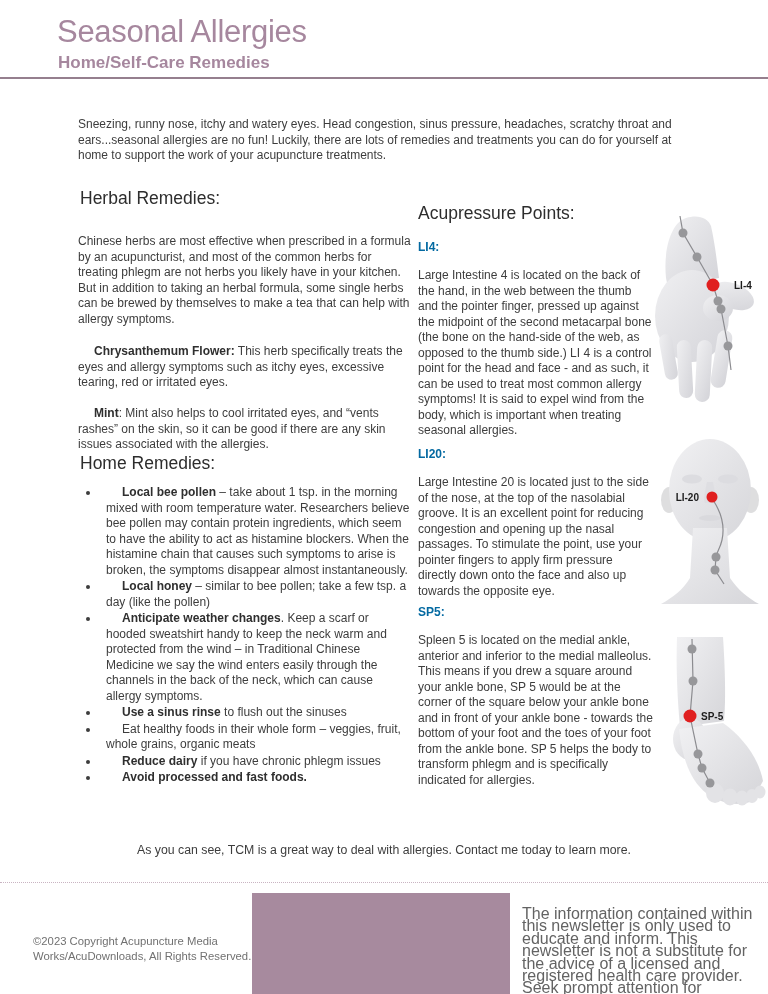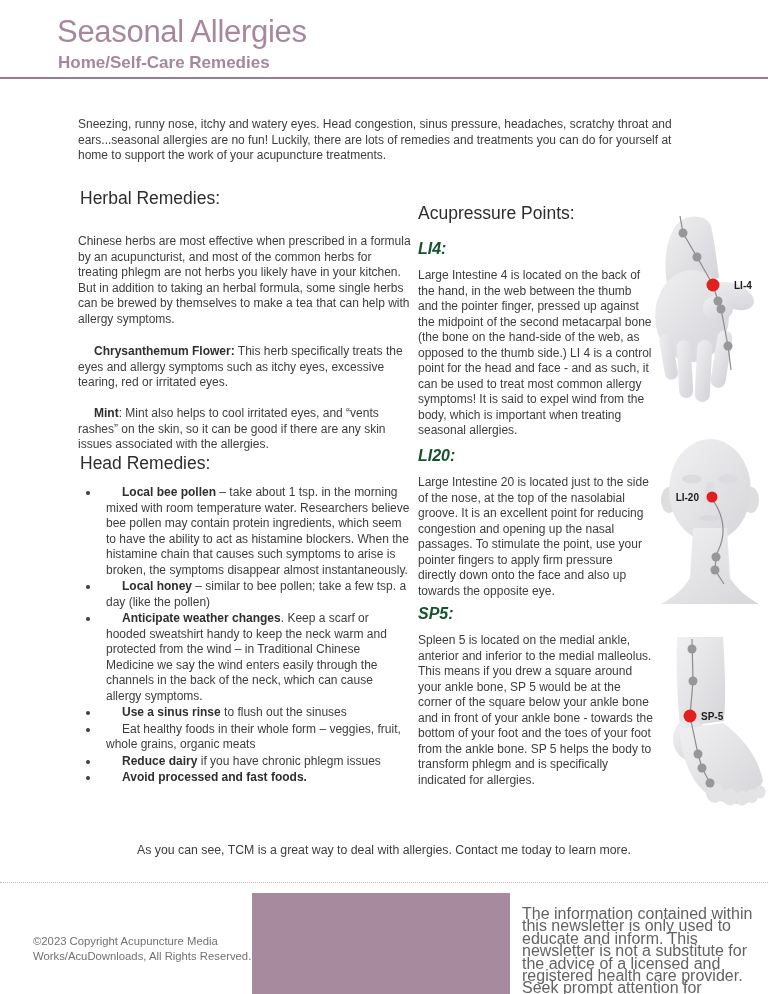--- a/index.html
+++ b/index.html
@@ -8,21 +8,21 @@
   .abs{position:absolute;}
   
   .title{left:57px;top:14px;font-size:31px;font-weight:400;color:#a6879e;letter-spacing:-0.3px;}
   .subtitle{left:58px;top:53px;font-size:17px;font-weight:700;color:#a6879e;}
   .header-rule{left:0;top:77px;width:768px;height:2px;background:#957f8e;}
   
   .intro{left:78px;top:105px;width:600px;font-size:12px;line-height:15.5px;}
   .col-heading{font-size:17.5px;font-weight:400;color:#2d2d2d;}
   .body-text{font-size:12px;line-height:15.5px;color:#3d3d3d;}
   .body-text b{color:#2f2f2f;margin-left:16px;}
-  .lead-label{font-weight:700;font-size:16px;color:#14532d;font-style:italic;}
+  .lead-label{font-weight:700;font-size:12px;color:#0369a1;}
   
   .herbal-heading{left:80px;top:188px;}
   .herbal-intro{left:78px;top:222px;width:334px;}
   .herbal-chrys{left:78px;top:332px;width:334px;}
   .herbal-mint{left:78px;top:394px;width:334px;}
   .home-heading{left:80px;top:453px;}
   .home-list{left:80px;top:485px;width:330px;}
   .home-list ul{margin:0;padding:0 0 0 20px;}
   .home-list li{margin:0 0 1px 0;padding-left:6px;}
   
@@ -56,21 +56,21 @@
   <div class="abs subtitle">Home/Self-Care Remedies</div>
   <div class="abs header-rule"></div>
 
   <p class="abs intro body-text">Sneezing, runny nose, itchy and watery eyes. Head congestion, sinus pressure, headaches, scratchy throat and ears...seasonal allergies are no fun! Luckily, there are lots of remedies and treatments you can do for yourself at home to support the work of your acupuncture treatments.</p>
 
   <div class="abs col-heading herbal-heading">Herbal Remedies:</div>
   <p class="abs body-text herbal-intro">Chinese herbs are most effective when prescribed in a formula by an acupuncturist, and most of the common herbs for treating phlegm are not herbs you likely have in your kitchen. But in addition to taking an herbal formula, some single herbs can be brewed by themselves to make a tea that can help with allergy symptoms.</p>
   <p class="abs body-text herbal-chrys"><b>Chrysanthemum Flower:</b><span> This herb specifically treats the eyes and allergy symptoms such as itchy eyes, excessive tearing, red or irritated eyes.</span></p>
   <p class="abs body-text herbal-mint"><b>Mint</b><span>: Mint also helps to cool irritated eyes, and “vents rashes” on the skin, so it can be good if there are any skin issues associated with the allergies.</span></p>
 
-  <div class="abs col-heading home-heading">Head Remedies:</div>
+  <div class="abs col-heading home-heading">Home Remedies:</div>
   <div class="abs home-list body-text">
     <ul>
       <li><b>Local bee pollen</b><span> – take about 1 tsp. in the morning mixed with room temperature water. Researchers believe bee pollen may contain protein ingredients, which seem to have the ability to act as histamine blockers. When the histamine chain that causes such symptoms to arise is broken, the symptoms disappear almost instantaneously.</span></li>
       <li><b>Local honey</b><span> – similar to bee pollen; take a few tsp. a day (like the pollen)</span></li>
       <li><b>Anticipate weather changes</b><span>. Keep a scarf or hooded sweatshirt handy to keep the neck warm and protected from the wind – in Traditional Chinese Medicine we say the wind enters easily through the channels in the back of the neck, which can cause allergy symptoms.</span></li>
       <li><b>Use a sinus rinse</b><span> to flush out the sinuses</span></li>
       <li><b></b><span>Eat healthy foods in their whole form – veggies, fruit, whole grains, organic meats</span></li>
       <li><b>Reduce dairy</b><span> if you have chronic phlegm issues</span></li>
       <li><b>Avoid processed and fast foods.</b><span></span></li>
     </ul>

